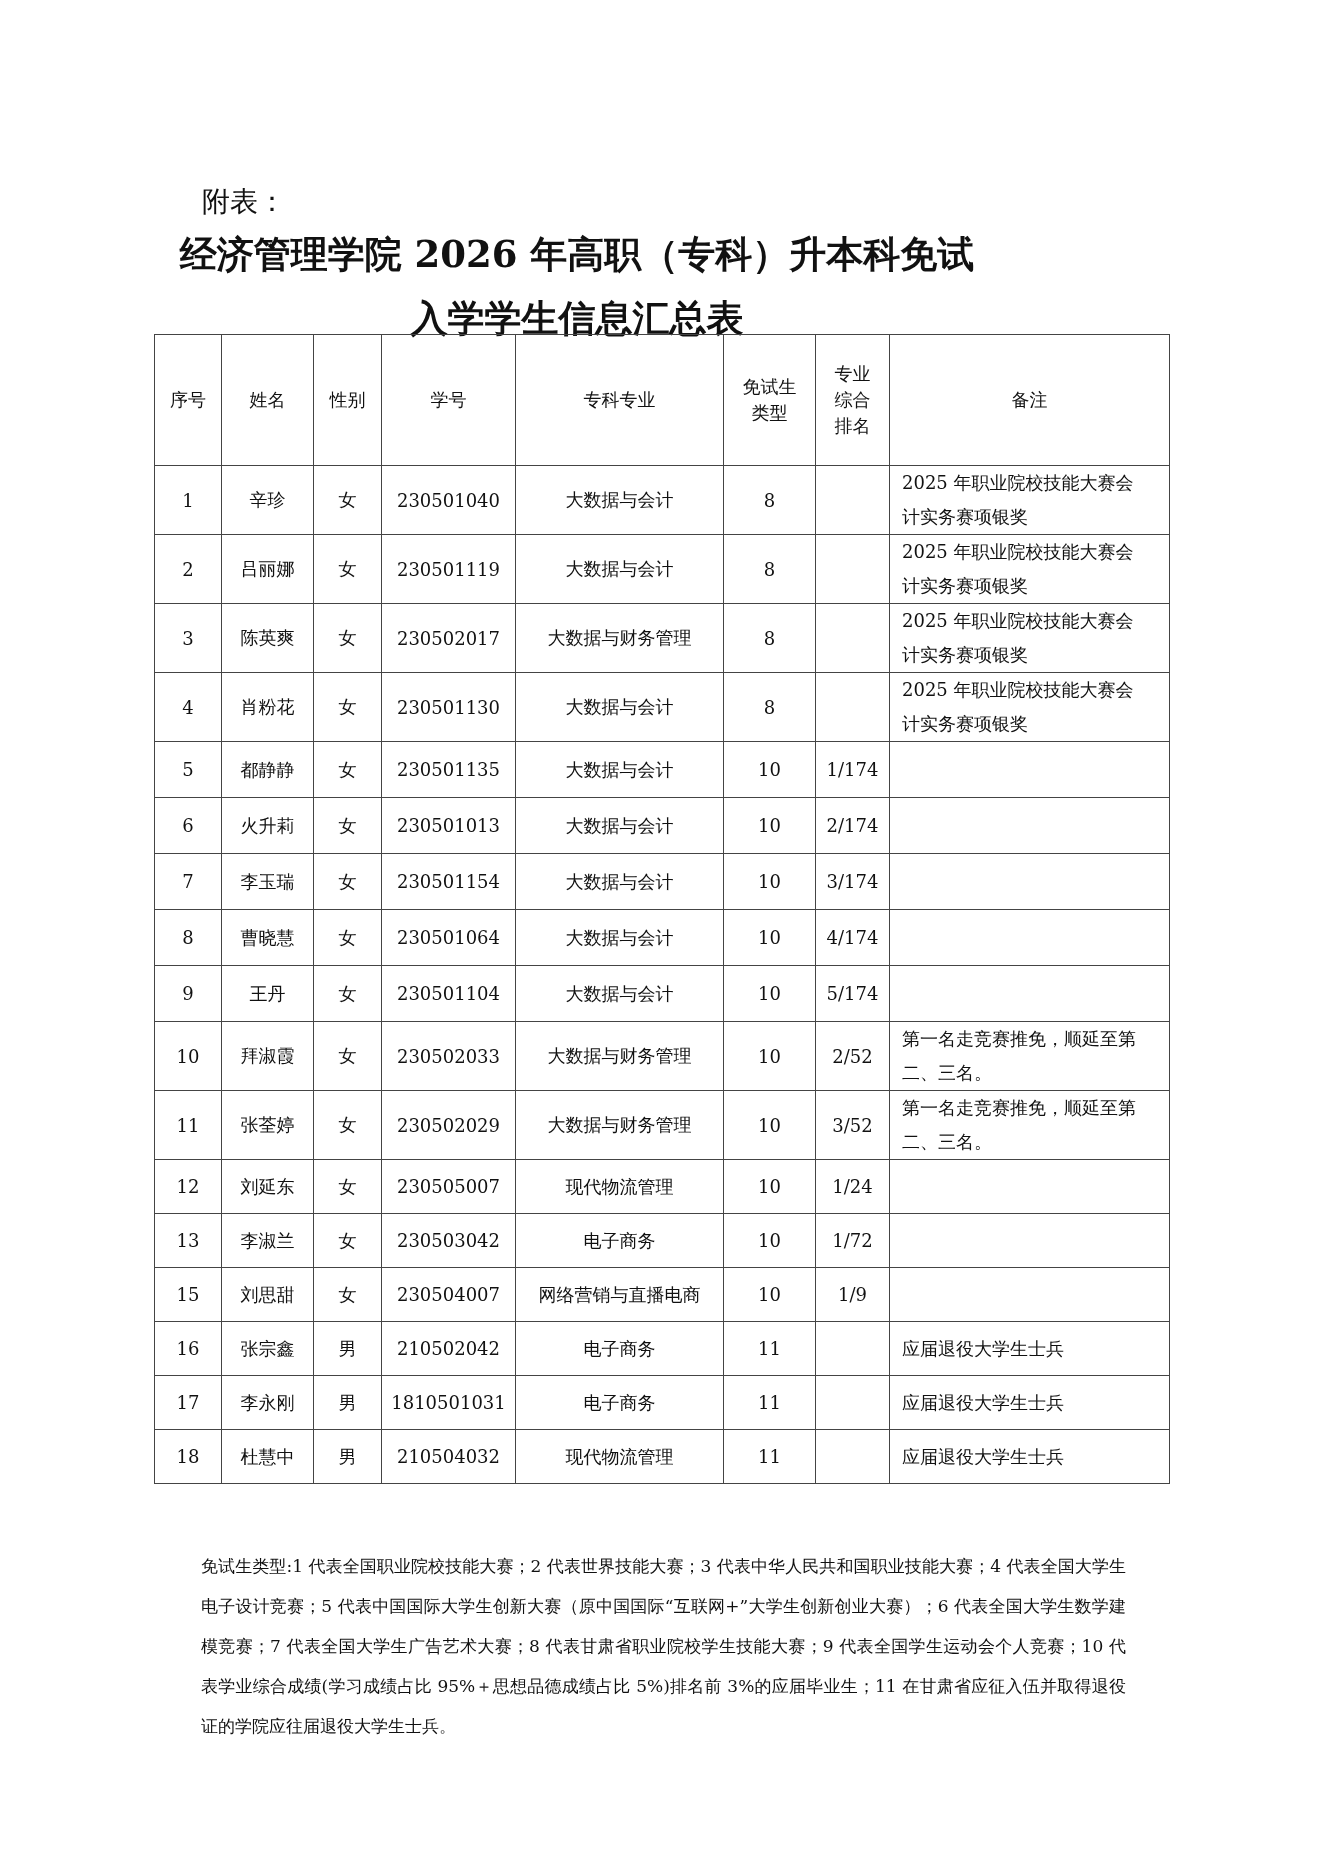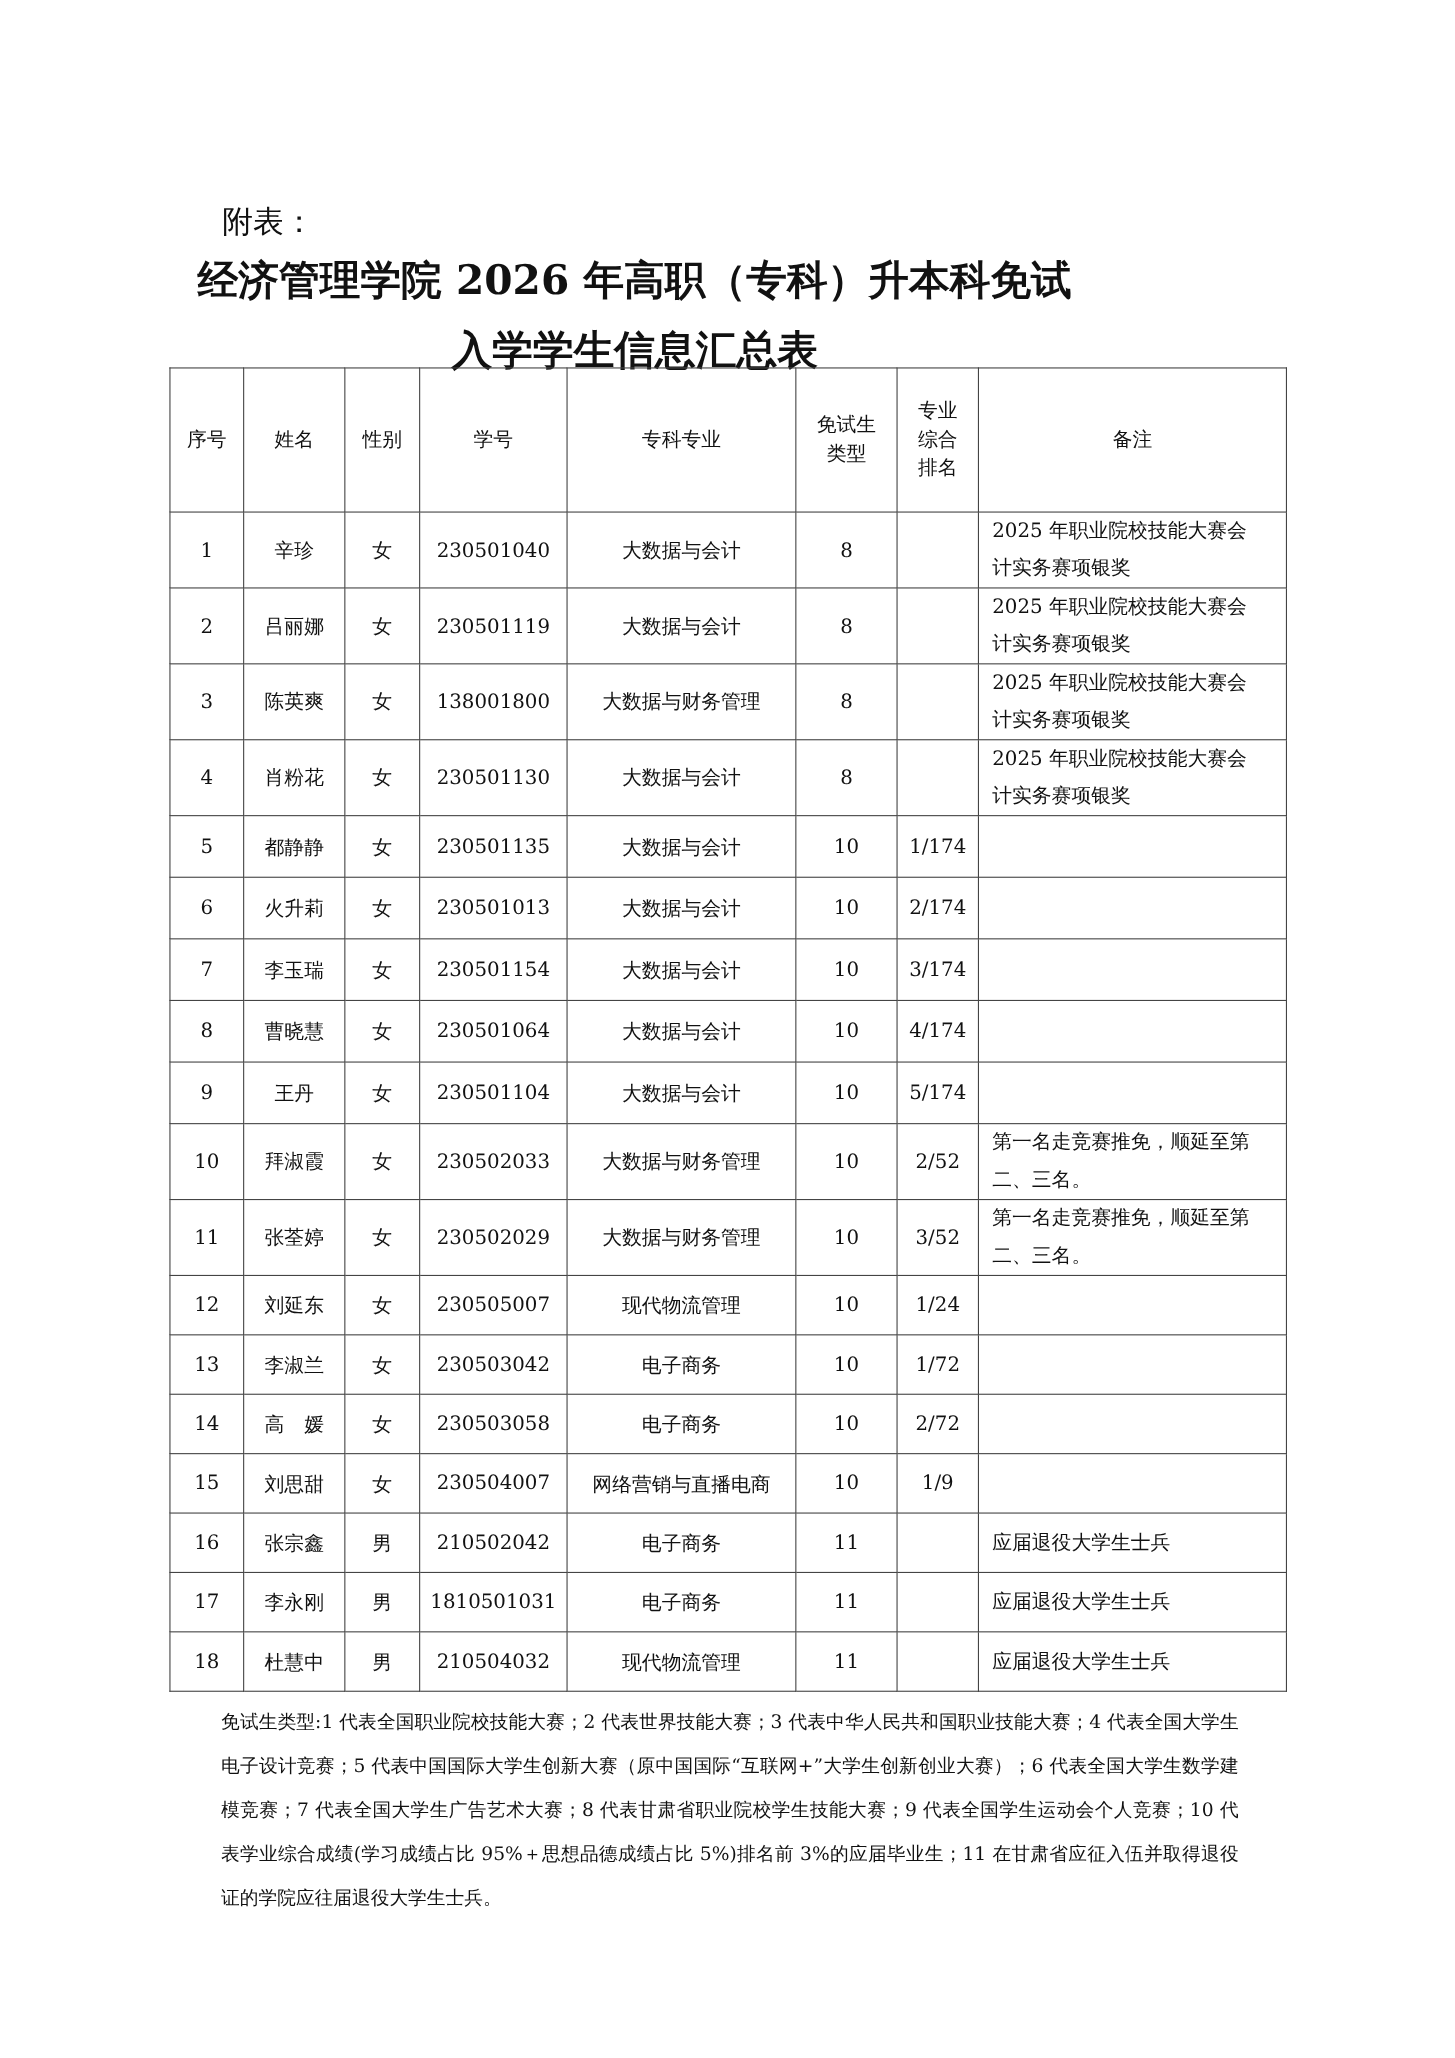--- a/index.html
+++ b/index.html
@@ -71,21 +71,21 @@
         <td>230501119</td>
         <td>大数据与会计</td>
         <td>8</td>
         <td></td>
         <td class="remark">2025 年职业院校技能大赛会计实务赛项银奖</td>
       </tr>
       <tr class="h-a">
         <td>3</td>
         <td>陈英爽</td>
         <td>女</td>
-        <td>138001800</td>
+        <td>230502017</td>
         <td>大数据与财务管理</td>
         <td>8</td>
         <td></td>
         <td class="remark">2025 年职业院校技能大赛会计实务赛项银奖</td>
       </tr>
       <tr class="h-a">
         <td>4</td>
         <td>肖粉花</td>
         <td>女</td>
         <td>230501130</td>
@@ -175,30 +175,20 @@
         <td class="remark"></td>
       </tr>
       <tr class="h-c">
         <td>13</td>
         <td>李淑兰</td>
         <td>女</td>
         <td>230503042</td>
         <td>电子商务</td>
         <td>10</td>
         <td>1/72</td>
-        <td class="remark"></td>
-      </tr>
-      <tr class="h-c">
-        <td>14</td>
-        <td>高　媛</td>
-        <td>女</td>
-        <td>230503058</td>
-        <td>电子商务</td>
-        <td>10</td>
-        <td>2/72</td>
         <td class="remark"></td>
       </tr>
       <tr class="h-c">
         <td>15</td>
         <td>刘思甜</td>
         <td>女</td>
         <td>230504007</td>
         <td>网络营销与直播电商</td>
         <td>10</td>
         <td>1/9</td>

